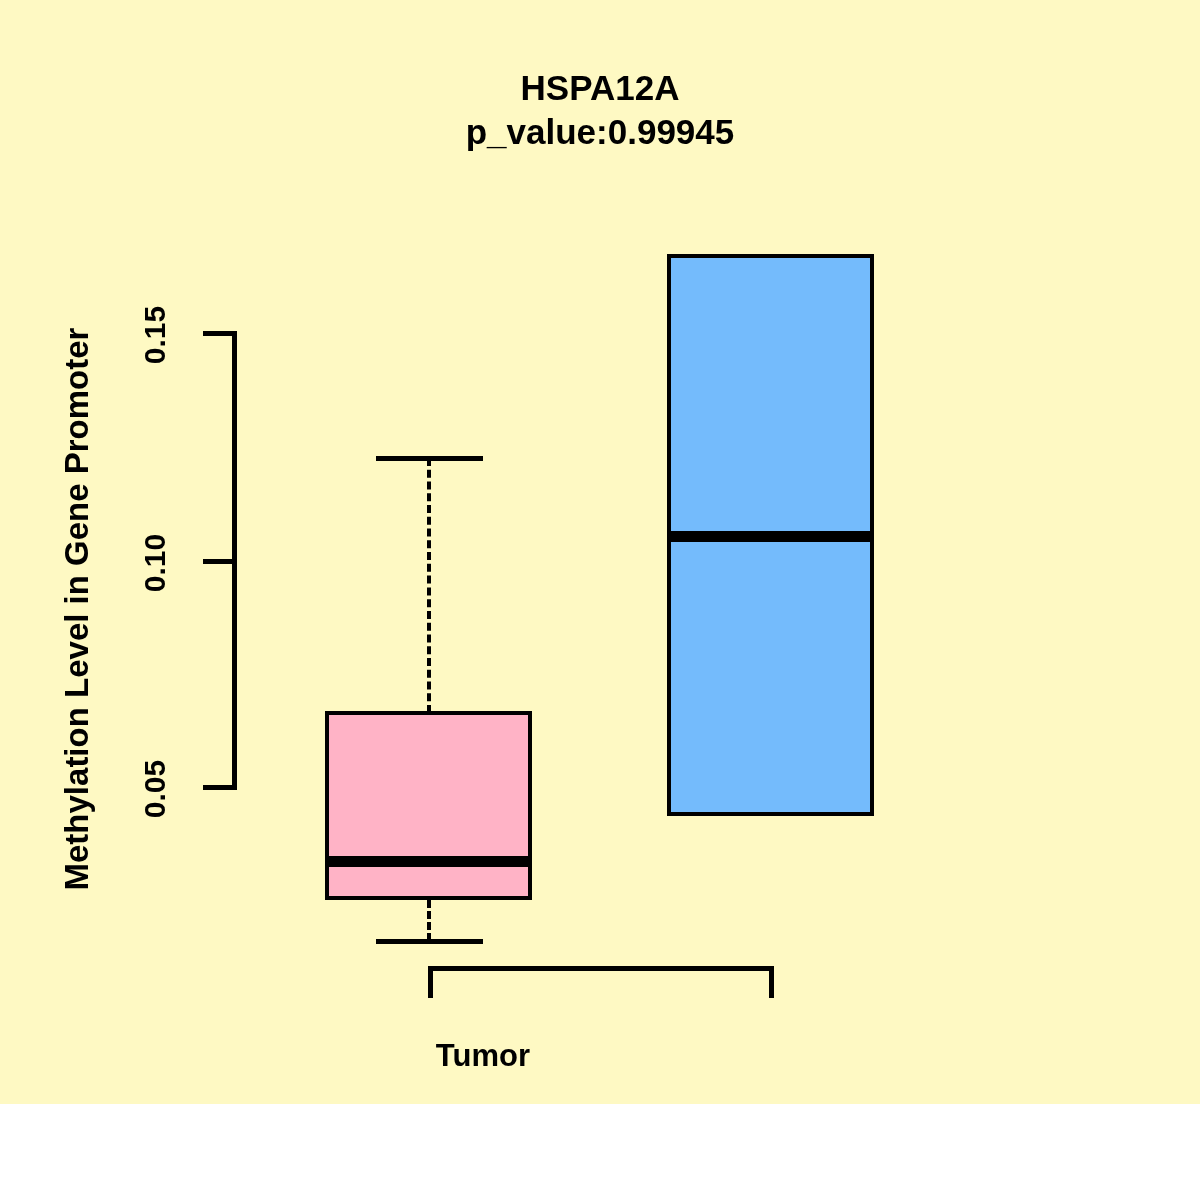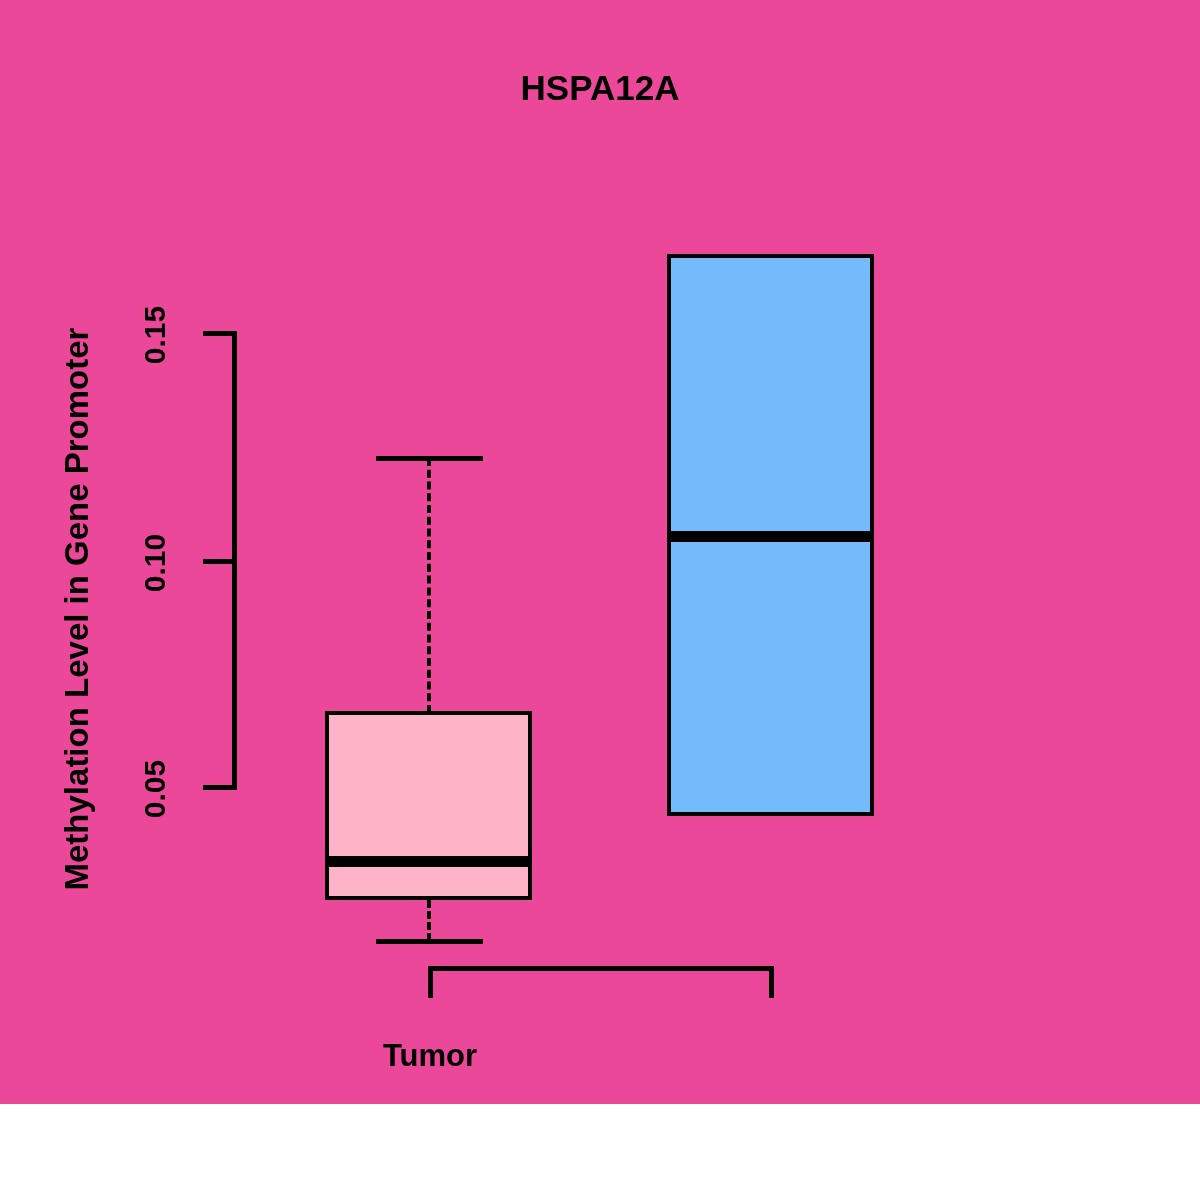--- a/index.html
+++ b/index.html
@@ -10,21 +10,21 @@
   body {
     width: 1200px;
     height: 1200px;
     font-family: "Liberation Sans", sans-serif;
     overflow: hidden;
   }
   #plot-root {
     position: relative;
     width: 1200px;
     height: 1104px;
-    background: #ec4899;
+    background: #fef9c3;
   }
 
   
   .title-block {
     position: absolute;
     left: 0;
     top: 66px;
     width: 1200px;
     text-align: center;
   }
@@ -76,21 +76,21 @@
   
   .xaxis-bracket {
     position: absolute;
     background: #000000;
   }
   .xtick-label {
     position: absolute;
     font-size: 31px;
     font-weight: bold;
     color: #000000;
-    text-align: center;
+    text-align: right;
     white-space: nowrap;
   }
 
   
   .box {
     position: absolute;
     border: 4px solid #000000;
     box-sizing: border-box;
   }
   .median {
@@ -108,20 +108,21 @@
     height: 5px;
   }
 </style>
 </head>
 <body>
 
 <div id="plot-root">
 
   <div class="title-block">
     <div class="title-main">HSPA12A</div>
+    <div class="title-sub">p_value:0.99945</div>
   </div>
 
   <div class="ylab">Methylation Level in Gene Promoter</div>
 
   <div class="axis-line" style="left:232px; top:331px; width:5px; height:459px;"></div>
 
   <div class="axis-line" style="left:203px; top:331px; width:32px; height:5px;"></div>
   <div class="ytick-label" style="left:110px; top:318px; width:90px;">0.15</div>
 
   <div class="axis-line" style="left:203px; top:559px; width:32px; height:5px;"></div>

